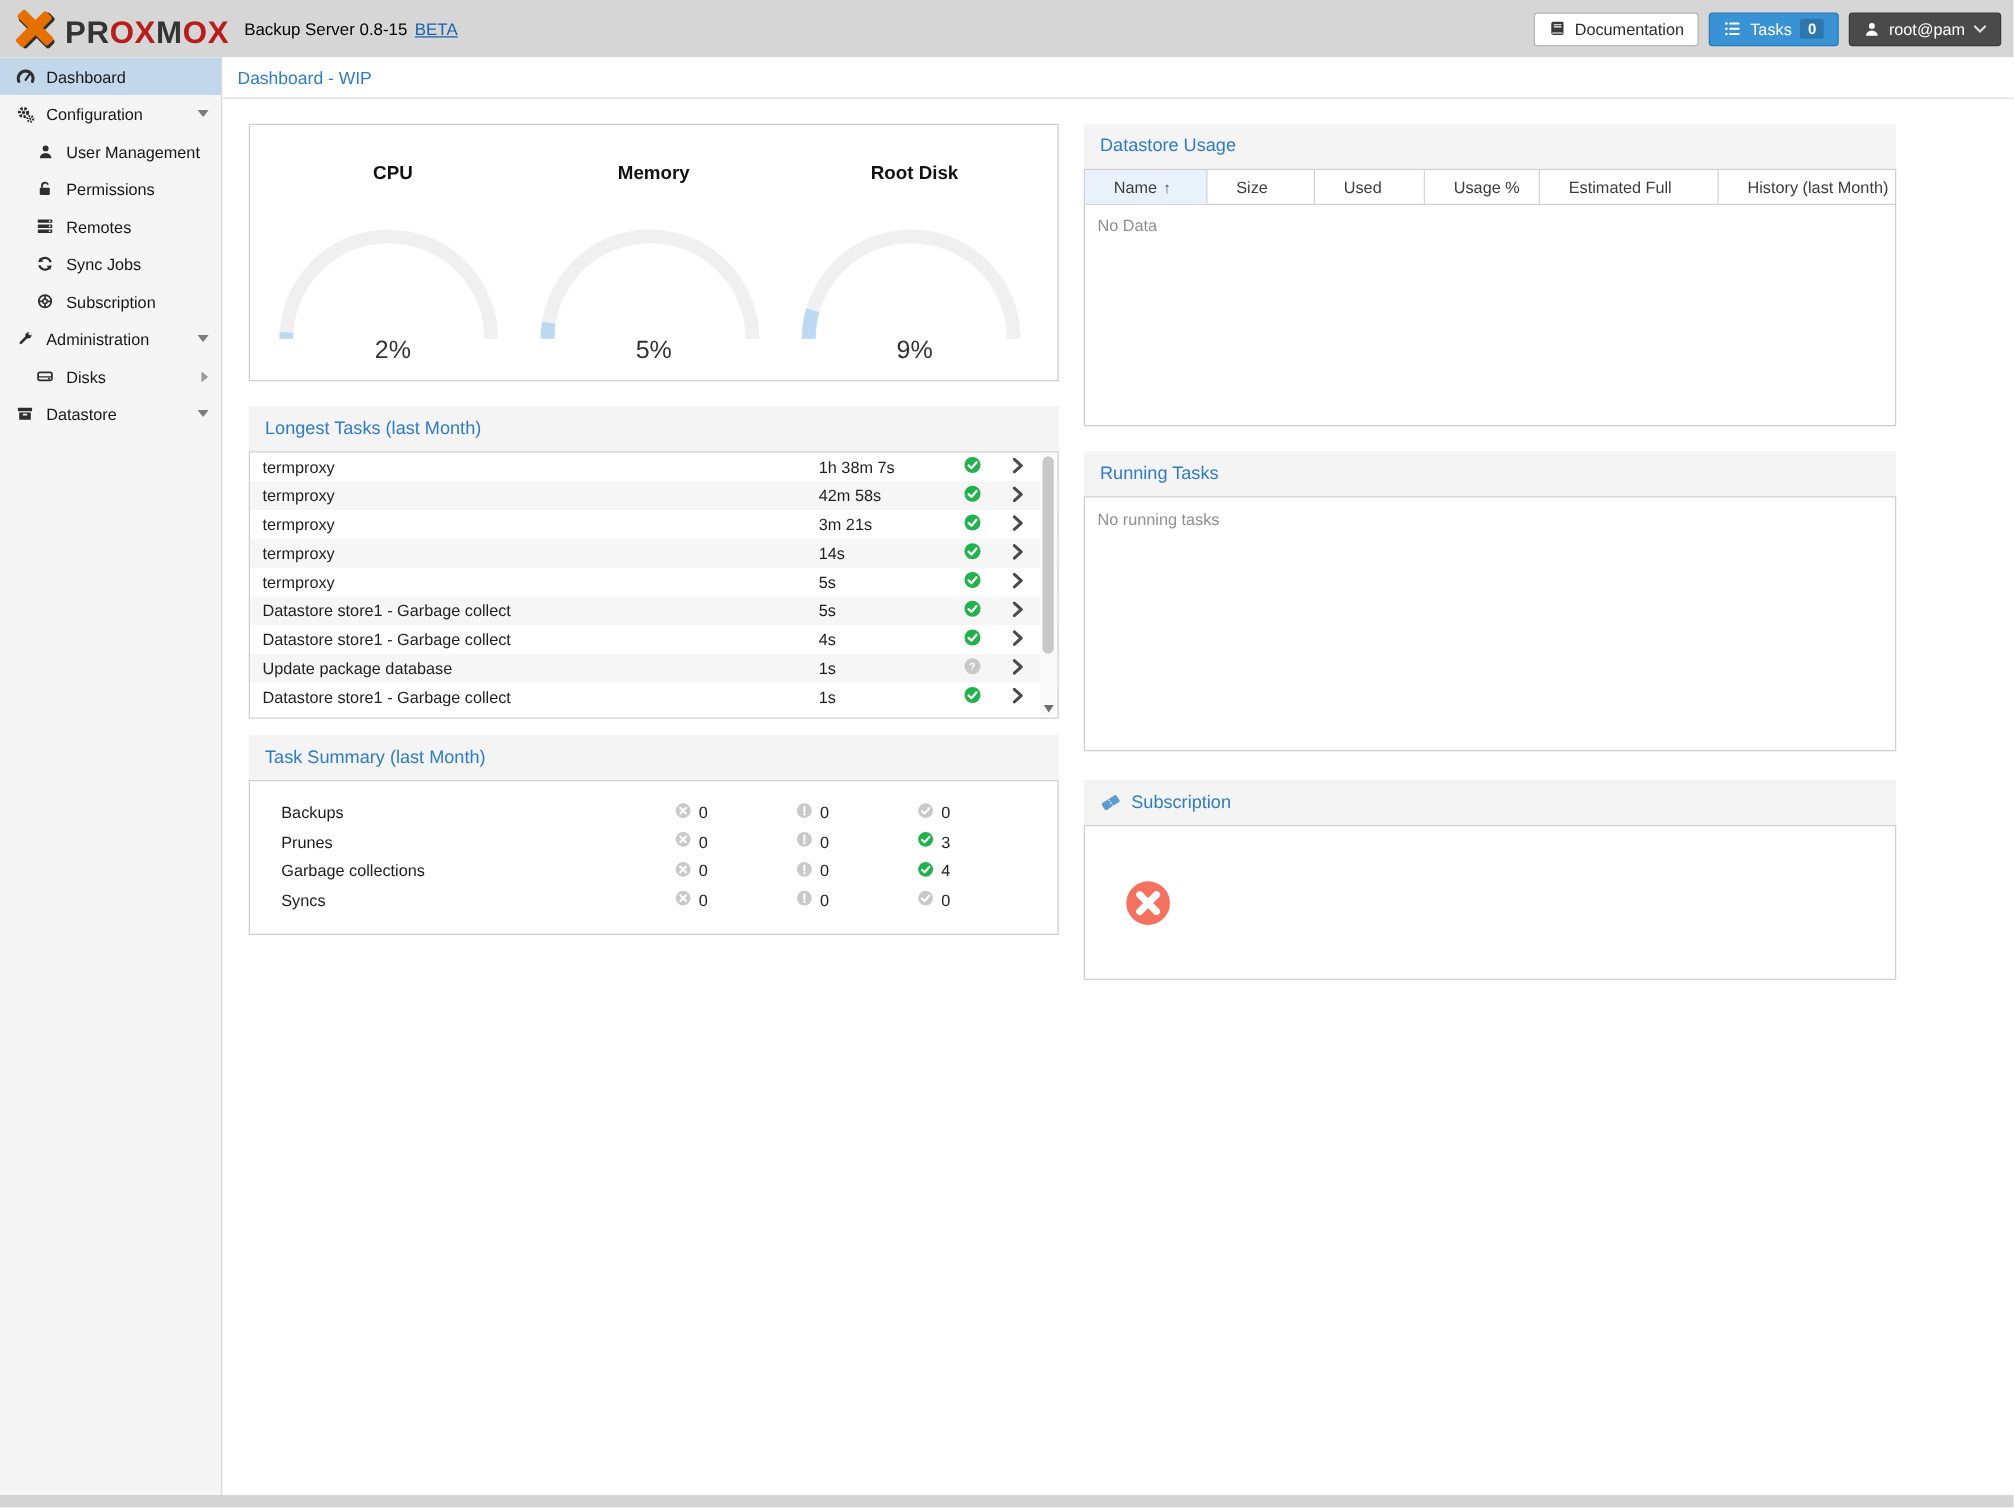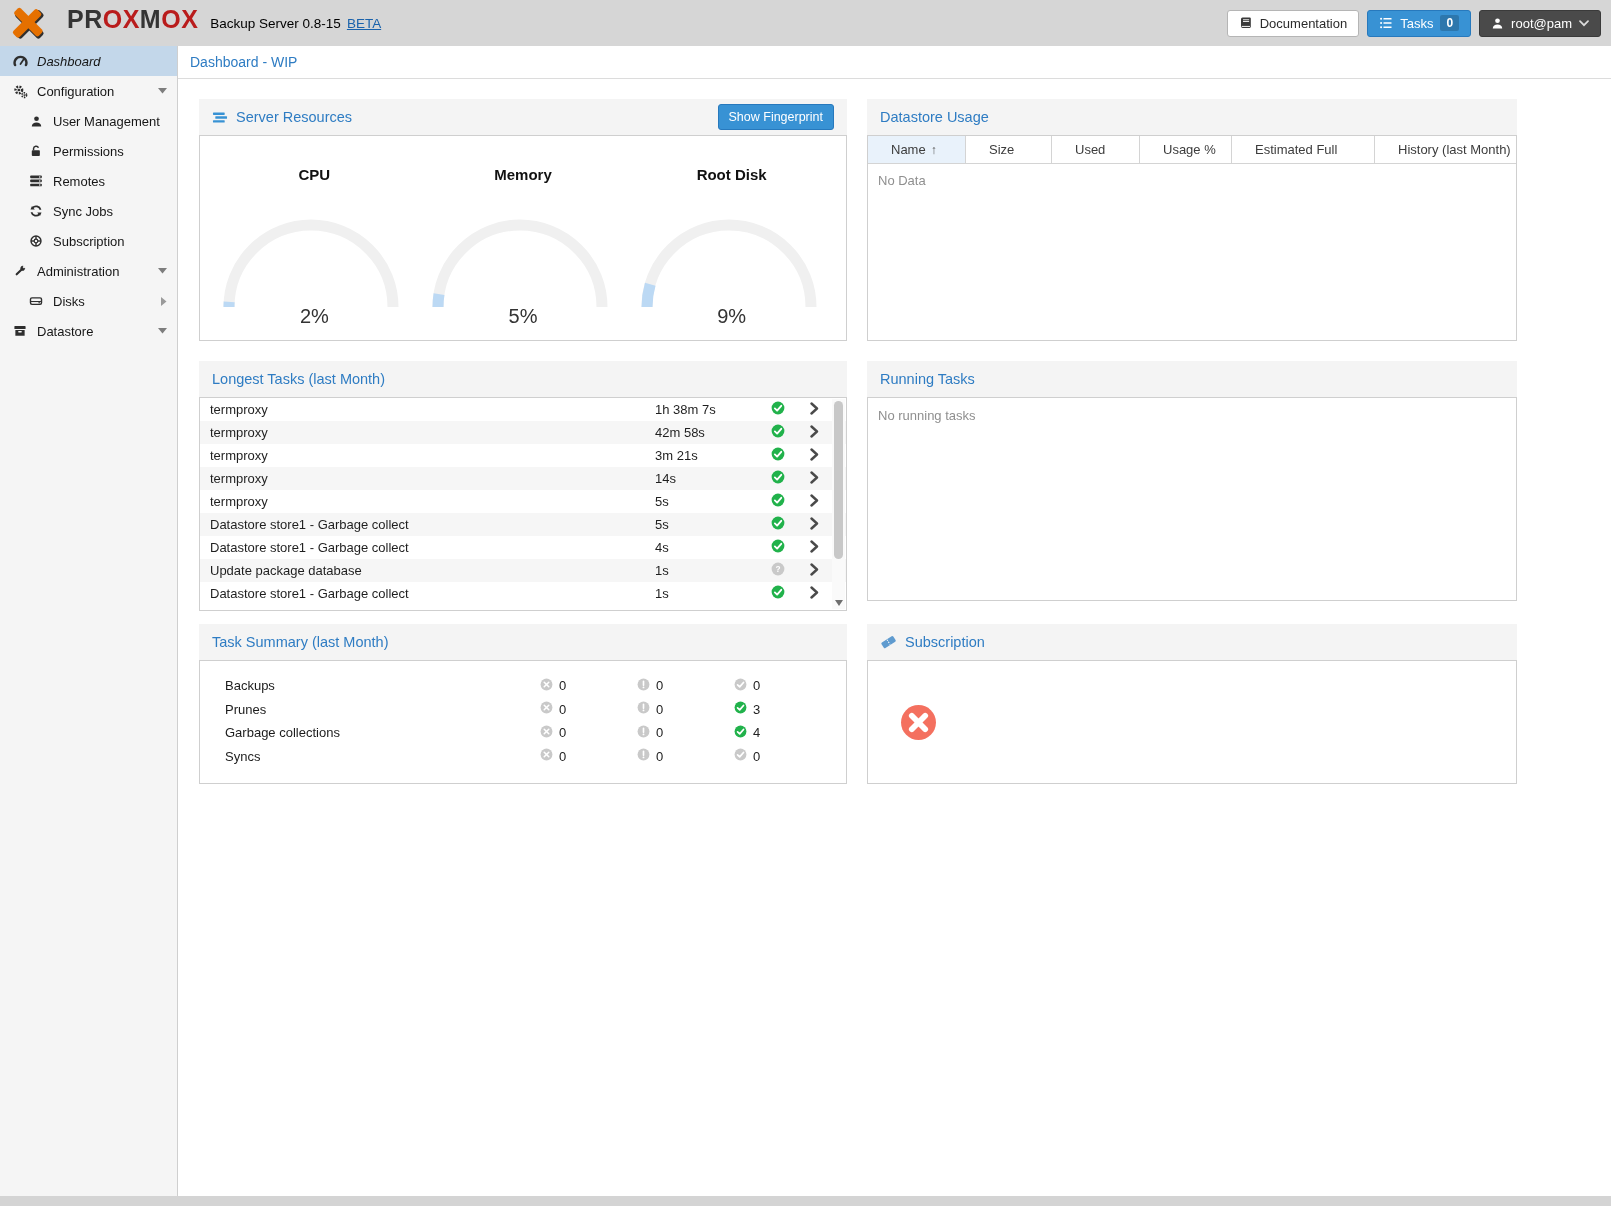--- a/index.html
+++ b/index.html
@@ -2,39 +2,39 @@
 <html><head>
 <meta charset="utf-8">
 <style>
   * { margin:0; padding:0; box-sizing:border-box; }
   html,body { width:1611px; height:1206px; overflow:hidden;
     font-family:"Liberation Sans","DejaVu Sans",sans-serif; font-size:13px; color:#1f1f1f; background:#fff; }
   .window { display:flex; flex-direction:column; height:100%; }
 
   
   .topbar { height:46px; background:#d6d6d6; display:flex; align-items:center; padding:0 10px; flex:0 0 auto; }
-  .logo { display:flex; align-items:flex-start; gap:21px; }
+  .logo { display:flex; align-items:flex-end; gap:6px; }
   .brand { font-size:25px; font-weight:bold; letter-spacing:0.5px; color:#343434; display:flex; }
   .brand .ox { color:#b91c1c; }
   .version { margin-left:12px; font-size:13.5px; color:#000; }
   .beta-link { margin-left:6px; font-size:13.5px; color:#1a62ab; text-decoration:underline; cursor:pointer; }
   .topbar-right { margin-left:auto; display:flex; align-items:center; gap:8px; }
   .tb-btn { height:27px; display:flex; align-items:center; gap:7px; padding:0 11px; border-radius:3px;
     font-size:13px; cursor:pointer; }
   .btn-doc { background:#fff; border:1px solid #b5b5b5; color:#2b2b2b; }
   .btn-tasks { background:#3892d4; border:1px solid #2779bd; color:#fff; }
   .tasks-badge { background:rgba(0,0,0,0.18); border-radius:2px; padding:1px 6px; font-weight:bold; font-size:12px; }
   .btn-user { background:#4a4a4a; border:1px solid #3a3a3a; color:#fff; }
 
   
   .mainrow { flex:1 1 auto; display:flex; min-height:0; }
   .sidebar { width:178px; background:#f5f5f5; border-right:1px solid #cfcfcf; flex:0 0 auto; }
   .side-item { height:30px; display:flex; align-items:center; padding-left:12px; cursor:pointer; }
   .side-item.lvl1 { padding-left:28px; }
-  .side-item.selected { background:#c3d7ea;font-style:italic; }
+  .side-item.selected { background:#c3d7ea; }
   .sicon { width:16px; display:inline-flex; justify-content:center; margin-right:9px; flex:0 0 auto; }
   .slabel { font-size:13px; color:#161616; white-space:nowrap; }
   .side-caret { margin-left:auto; margin-right:10px; display:inline-flex; }
 
   .content { flex:1 1 auto; display:flex; flex-direction:column; min-width:0; background:#fff; }
   .content-header { height:33px; line-height:33px; padding-left:12px; border-bottom:1px solid #dcdcdc;
     color:#2e7cc3; font-size:14px; background:#fff; flex:0 0 auto; }
   .dash { display:flex; gap:20px; padding:20px 0 0 21px; align-items:flex-start; }
   .col-left { width:648px; flex:0 0 auto; }
   .col-right { width:650px; flex:0 0 auto; }
@@ -322,31 +322,20 @@
     </div>
 
     <div class="content">
       <div class="content-header">Dashboard - WIP</div>
 
       <div class="dash">
 
         <div class="col-left">
 
           <div class="panel">
-            <div class="panel-header">
-              <span class="hdr-icon">
-                <svg width="16" height="15" viewBox="0 0 16 16" fill="#3892d4">
-                  <rect x="0.5" y="2.6" width="12.5" height="2.6" rx="0.6"></rect>
-                  <rect x="3" y="6.7" width="12.5" height="2.6" rx="0.6"></rect>
-                  <rect x="0.5" y="10.8" width="12.5" height="2.6" rx="0.6"></rect>
-                </svg>
-              </span>
-              <span class="panel-title">Server Resources</span>
-              <button class="btn-fingerprint">Show Fingerprint</button>
-            </div>
             <div class="panel-body sr-body">
               <div class="gauge">
                 <div class="gauge-label">CPU</div>
                 <svg class="arc" width="190" height="108" viewBox="0 0 190 108">
                   <path d="M13 100 A82 82 0 0 1 177 100" stroke="#f0f0f0" stroke-width="11" fill="none"></path>
                   <path d="M13 100 A82 82 0 0 1 177 100" stroke="#bcd9f4" stroke-width="11" fill="none" stroke-dasharray="5.2 999"></path>
                 </svg>
                 <div class="gauge-value">2%</div>
               </div>
               <div class="gauge">

